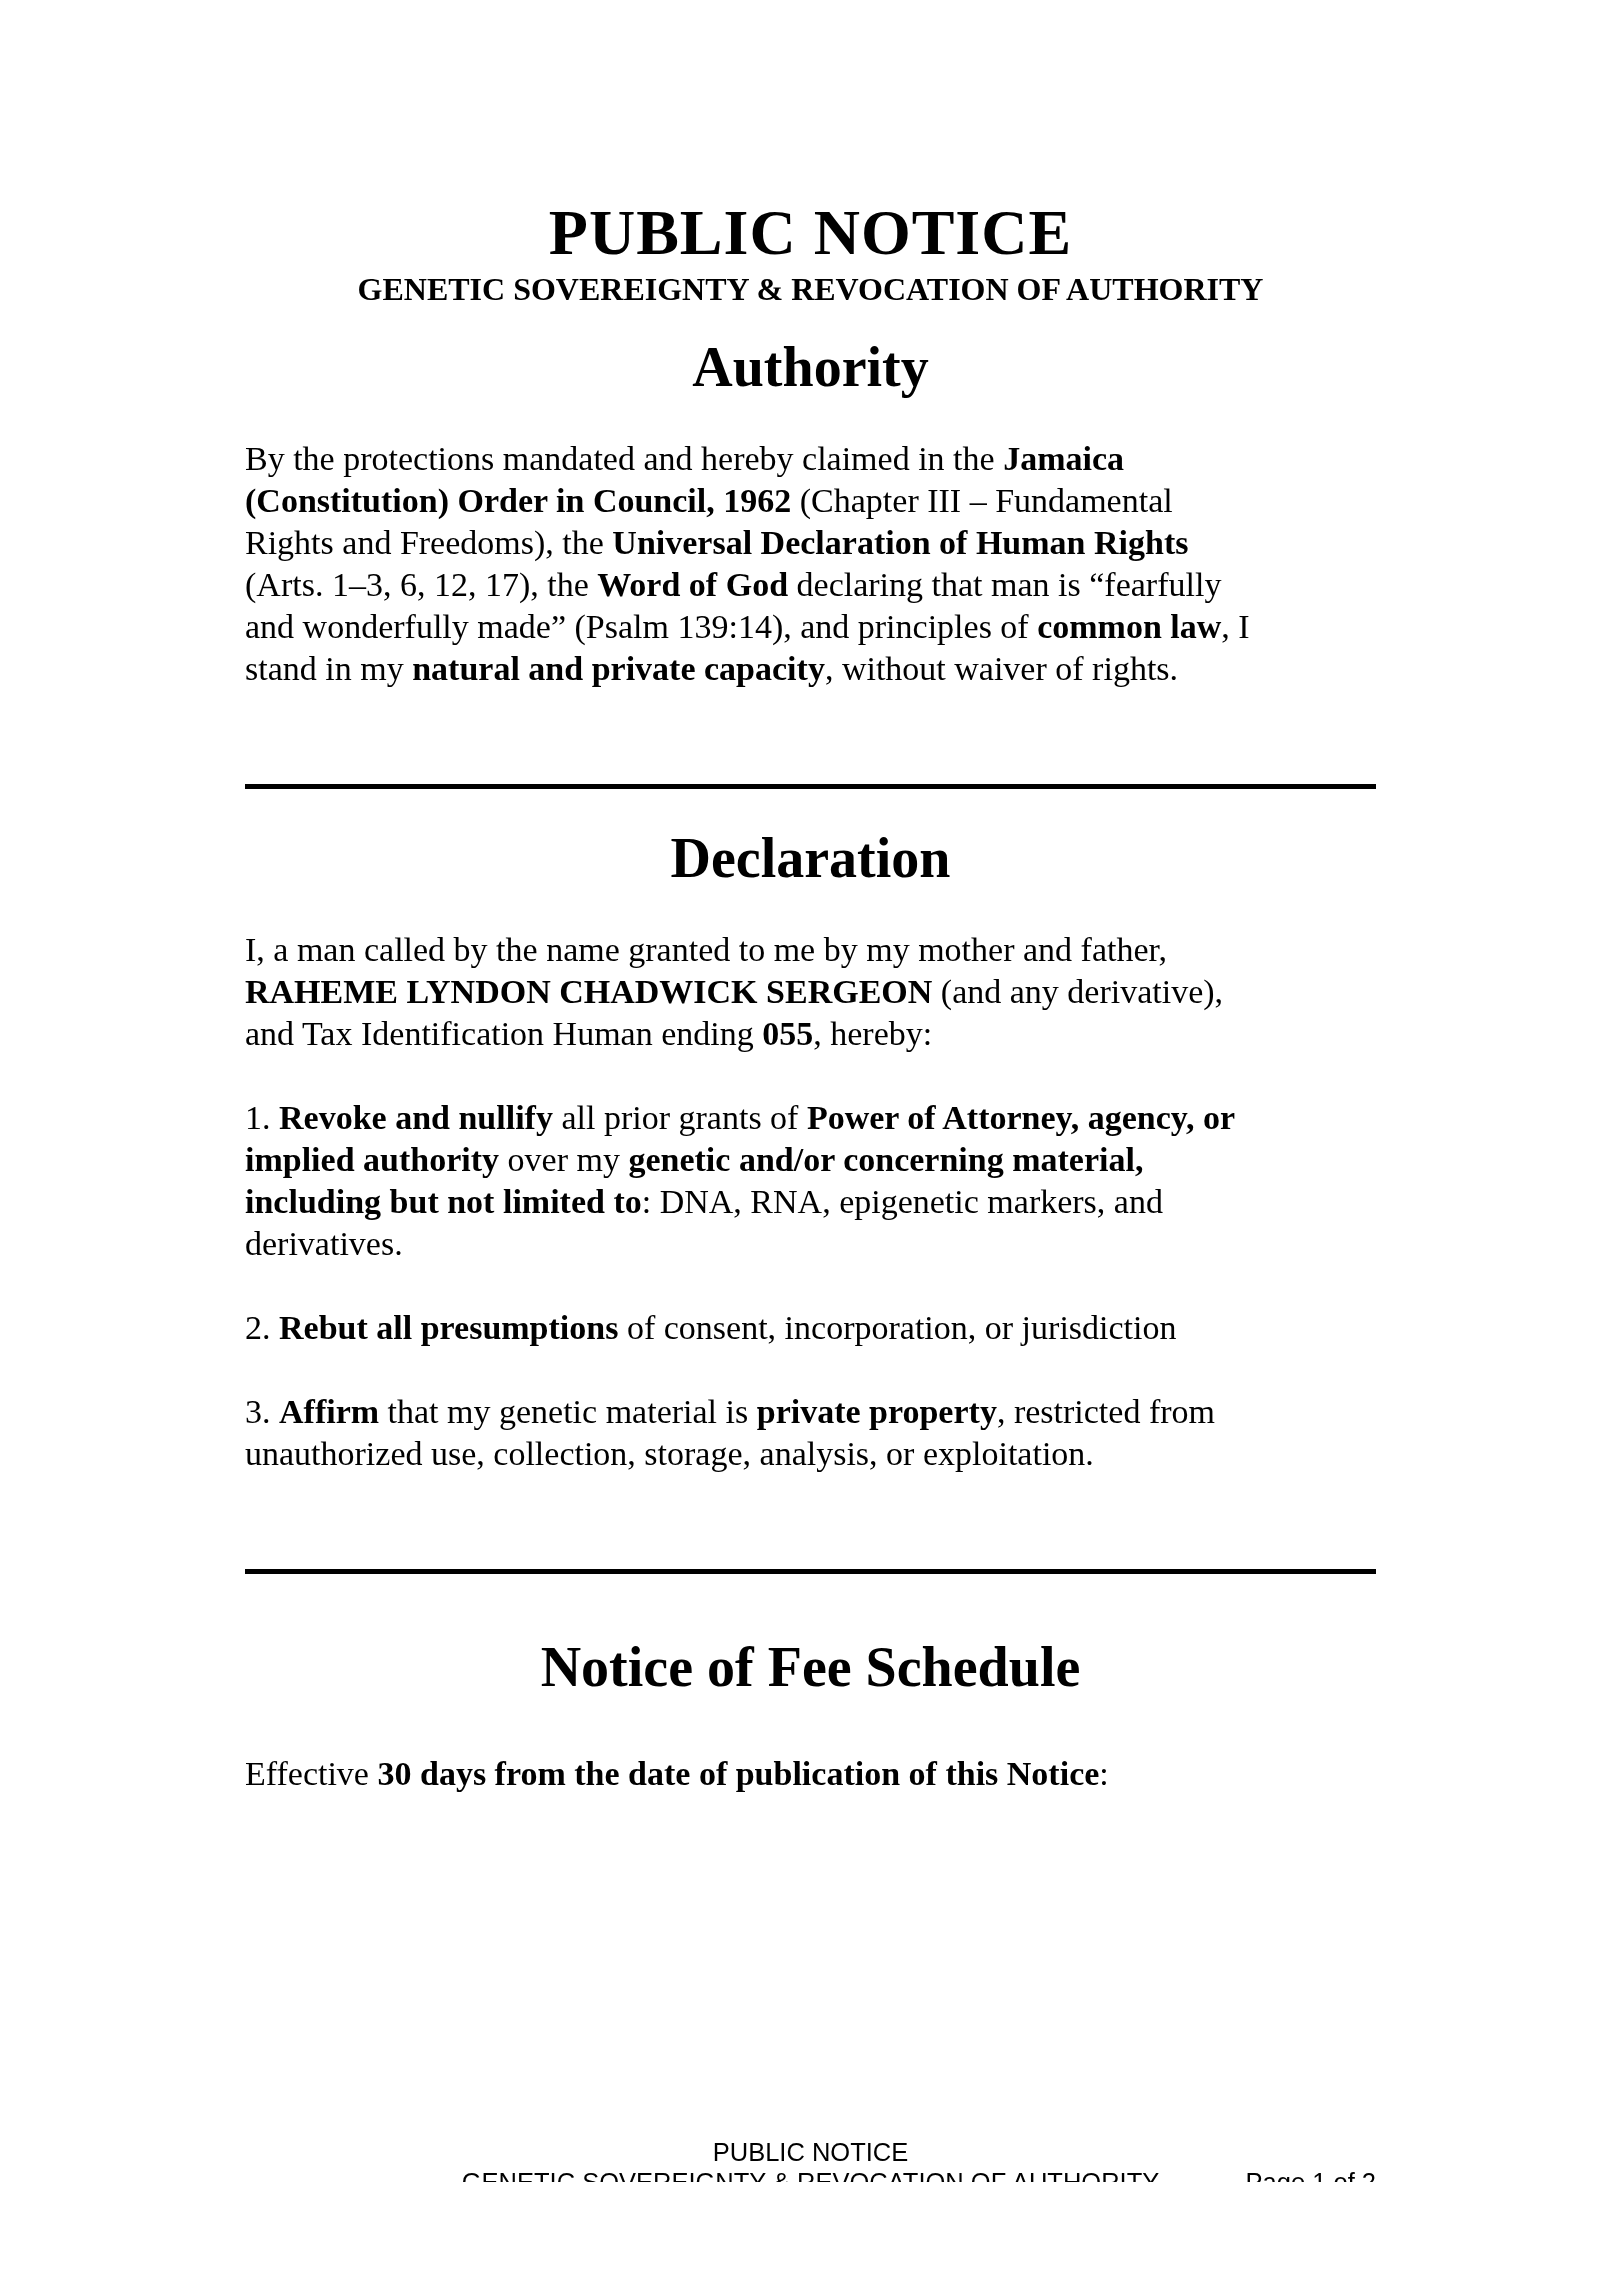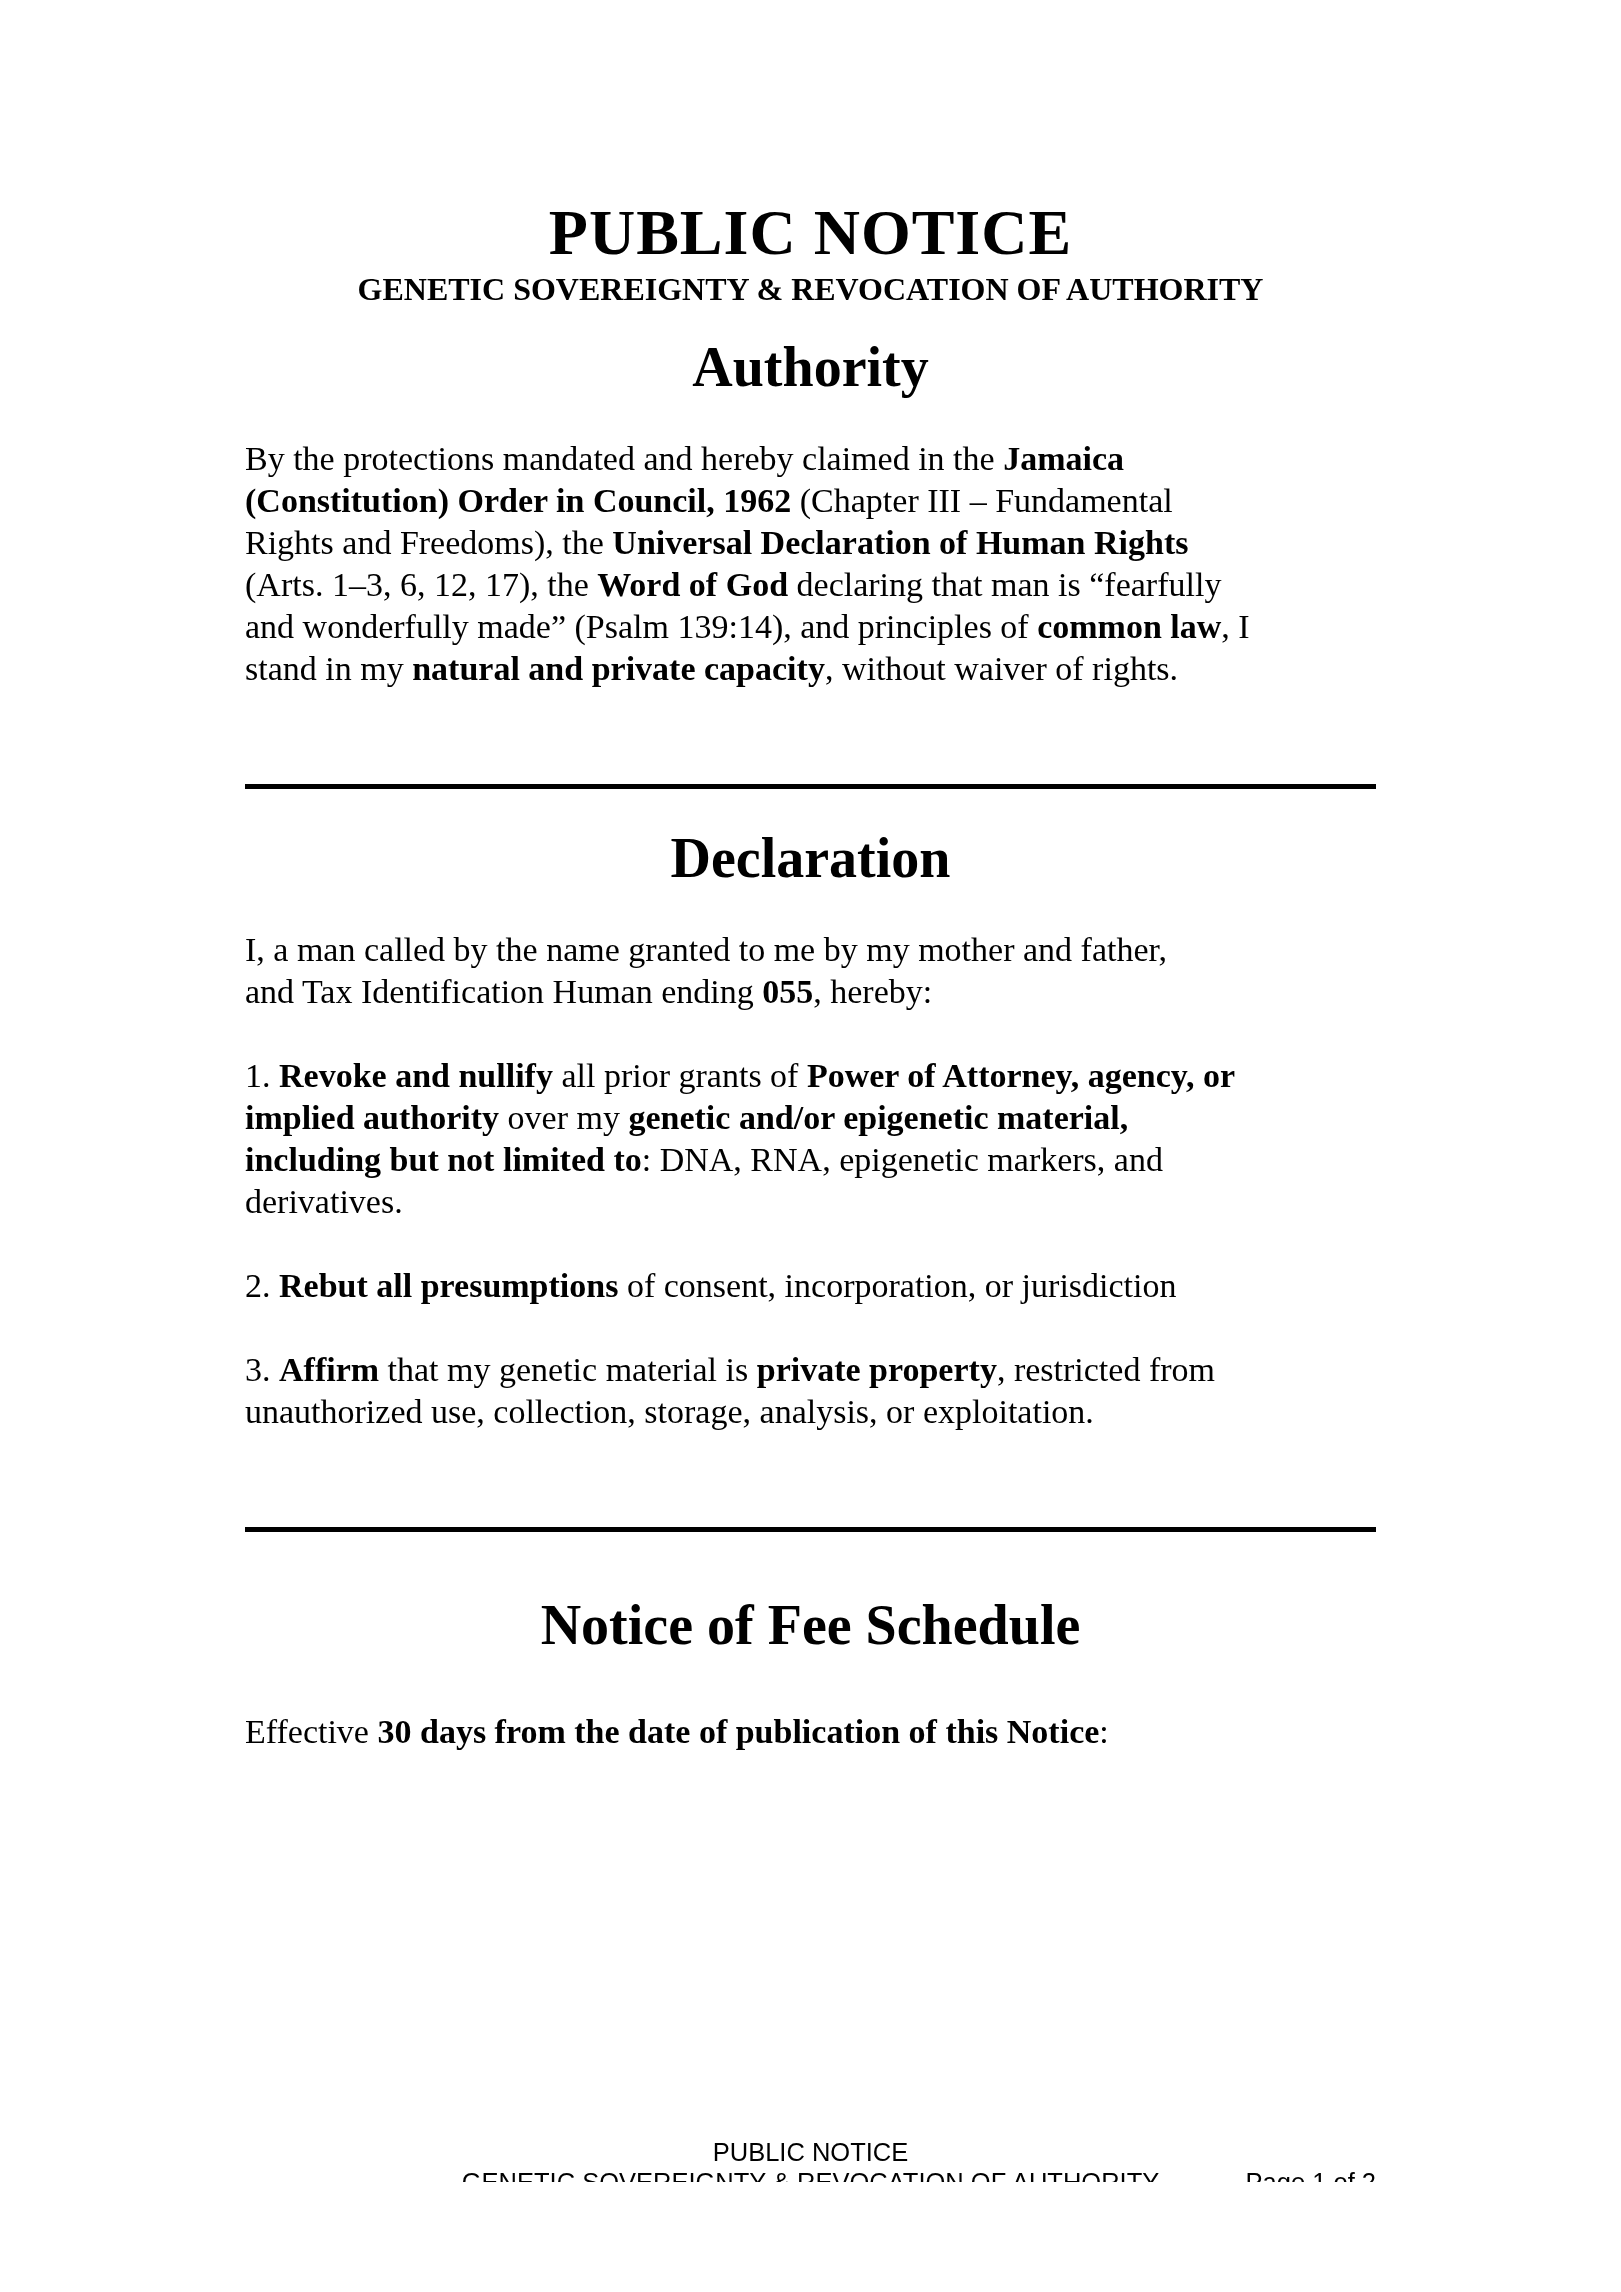--- a/index.html
+++ b/index.html
@@ -93,26 +93,27 @@
         <div class="line"><span>and wonderfully made” (Psalm 139:14), and principles of </span><b>common law</b><span>, I</span></div>
         <div class="line"><span>stand in my </span><b>natural and private capacity</b><span>, without waiver of rights.</span></div>
       </div>
 
     <hr class="doc-rule">
 
     <h2 class="sec-heading" id="declaration-heading">Declaration</h2>
 
     <div class="para mt-52">
         <div class="line"><span>I, a man called by the name granted to me by my mother and father,</span></div>
+        <div class="line"><b>RAHEME LYNDON CHADWICK SERGEON</b><span> (and any derivative),</span></div>
         <div class="line"><span>and Tax Identification Human ending </span><b>055</b><span>, hereby:</span></div>
       </div>
 
     <div class="para mt-43">
         <div class="line"><span>1. </span><b>Revoke and nullify</b><span> all prior grants of </span><b>Power of Attorney, agency, or</b></div>
-        <div class="line"><b>implied authority</b><span> over my </span><b>genetic and/or epigenetic material,</b></div>
+        <div class="line"><b>implied authority</b><span> over my </span><b>genetic and/or concerning material,</b></div>
         <div class="line"><b>including but not limited to</b><span>: DNA, RNA, epigenetic markers, and</span></div>
         <div class="line"><span>derivatives.</span></div>
       </div>
 
     <div class="para mt-43">
         <div class="line"><span>2. </span><b>Rebut all presumptions</b><span> of consent, incorporation, or jurisdiction</span></div>
       </div>
 
     <div class="para mt-43">
         <div class="line"><span>3. </span><b>Affirm</b><span> that my genetic material is </span><b>private property</b><span>, restricted from</span></div>

